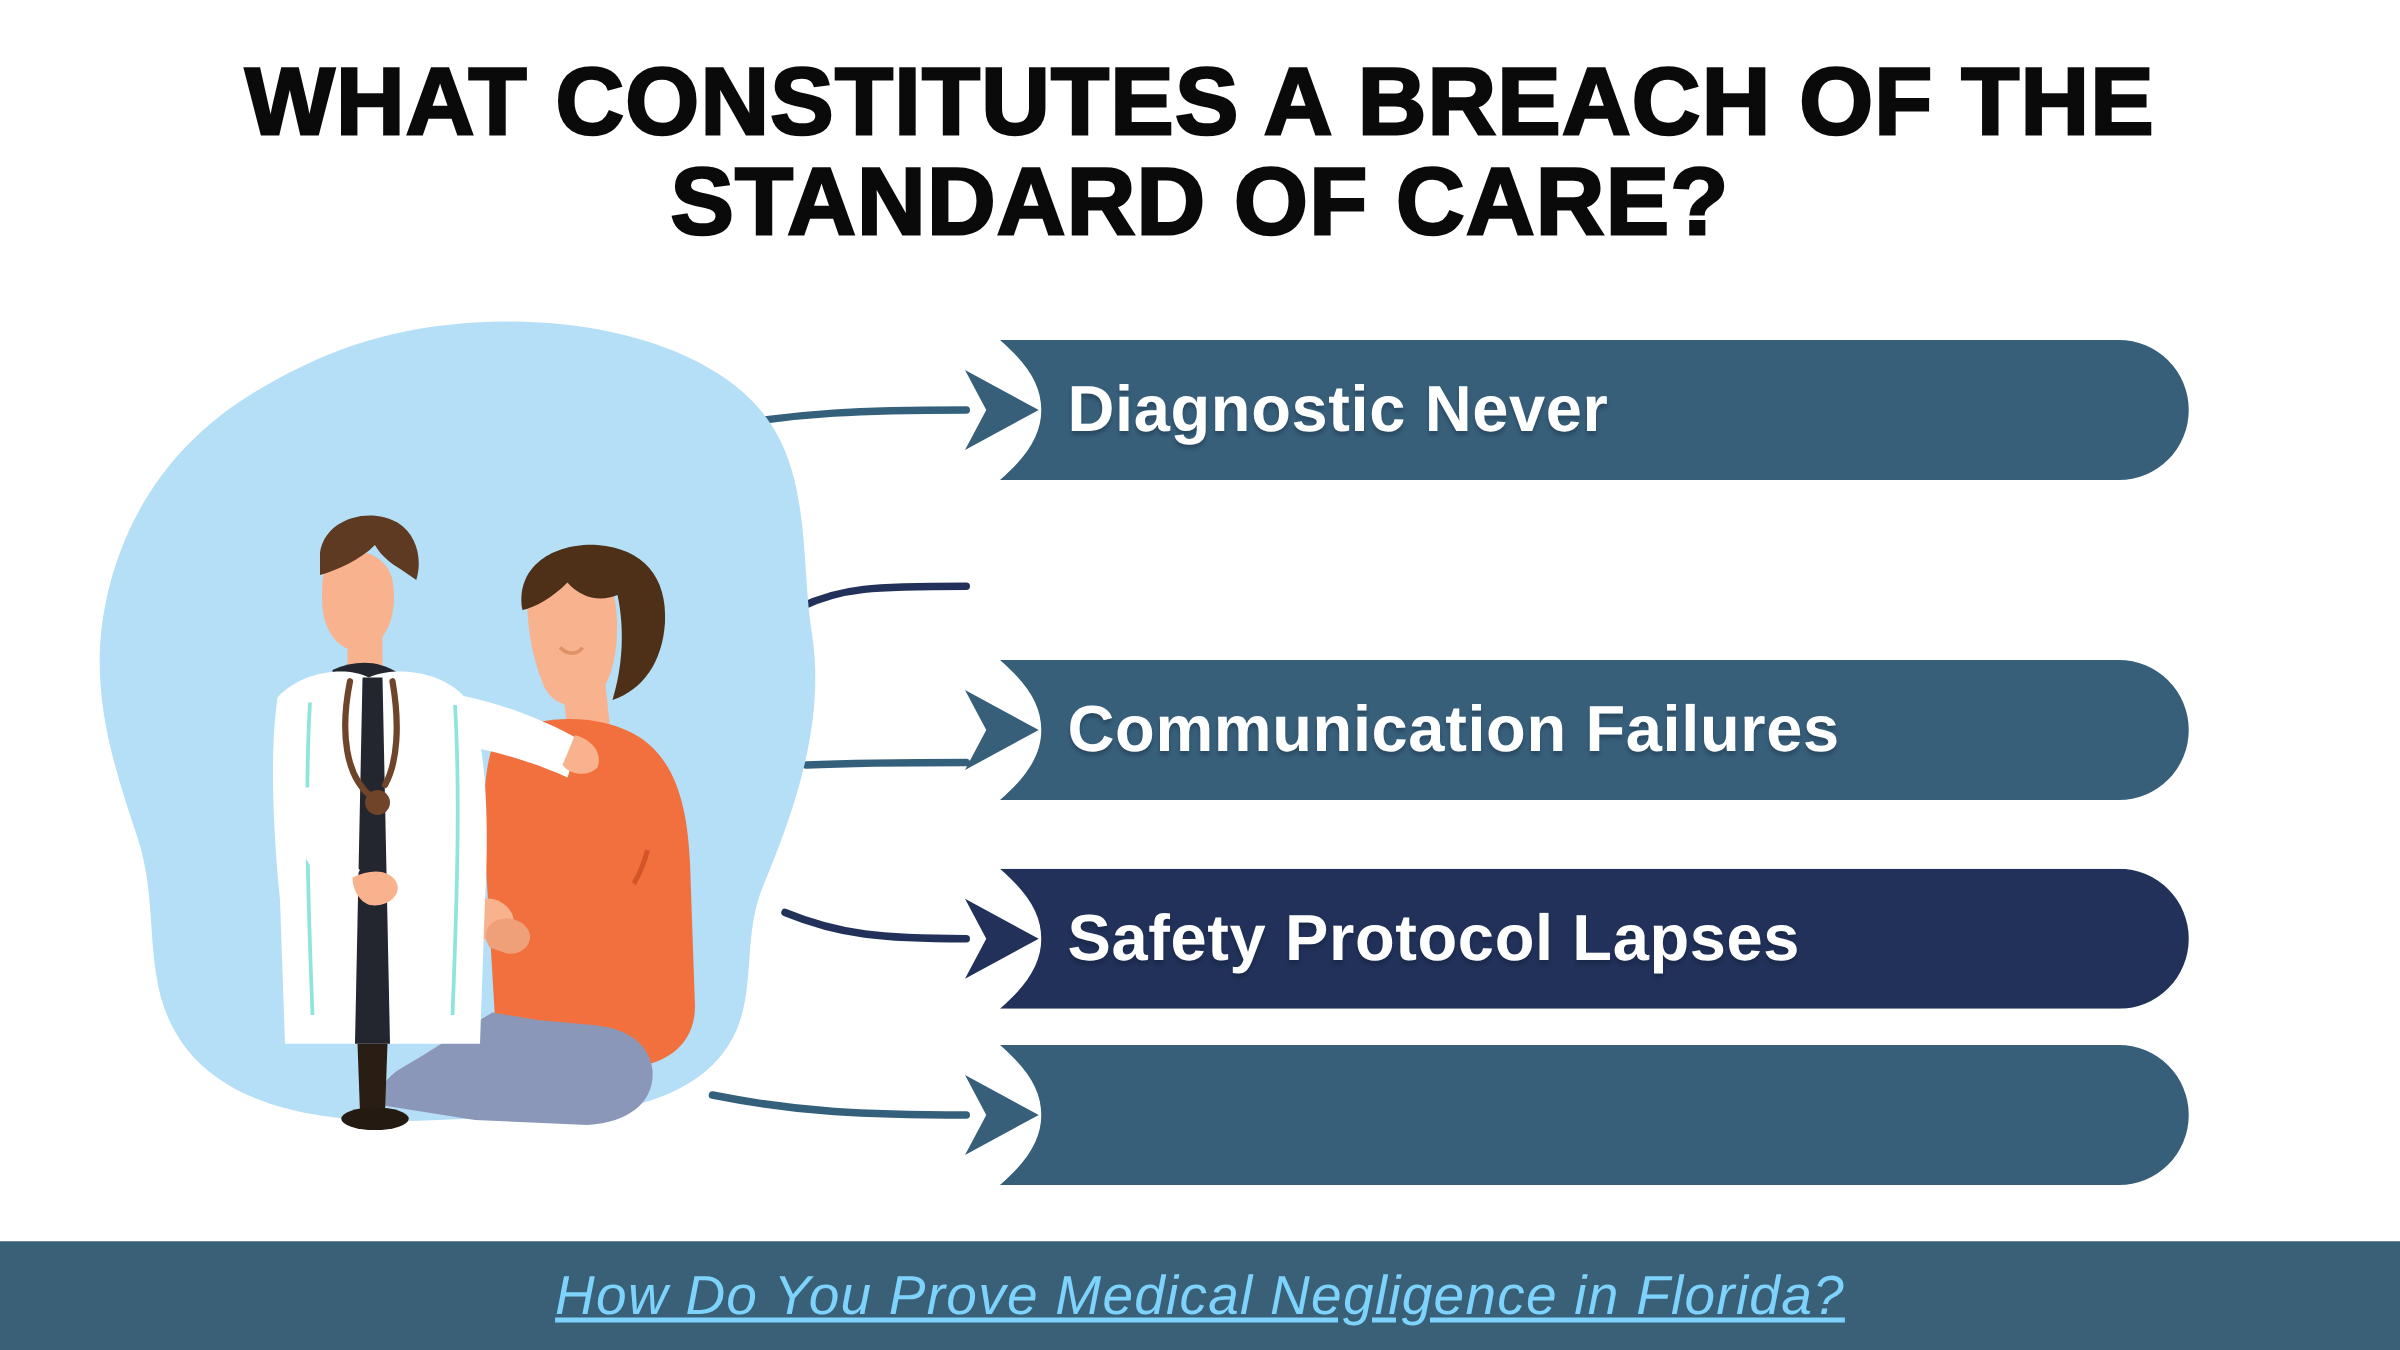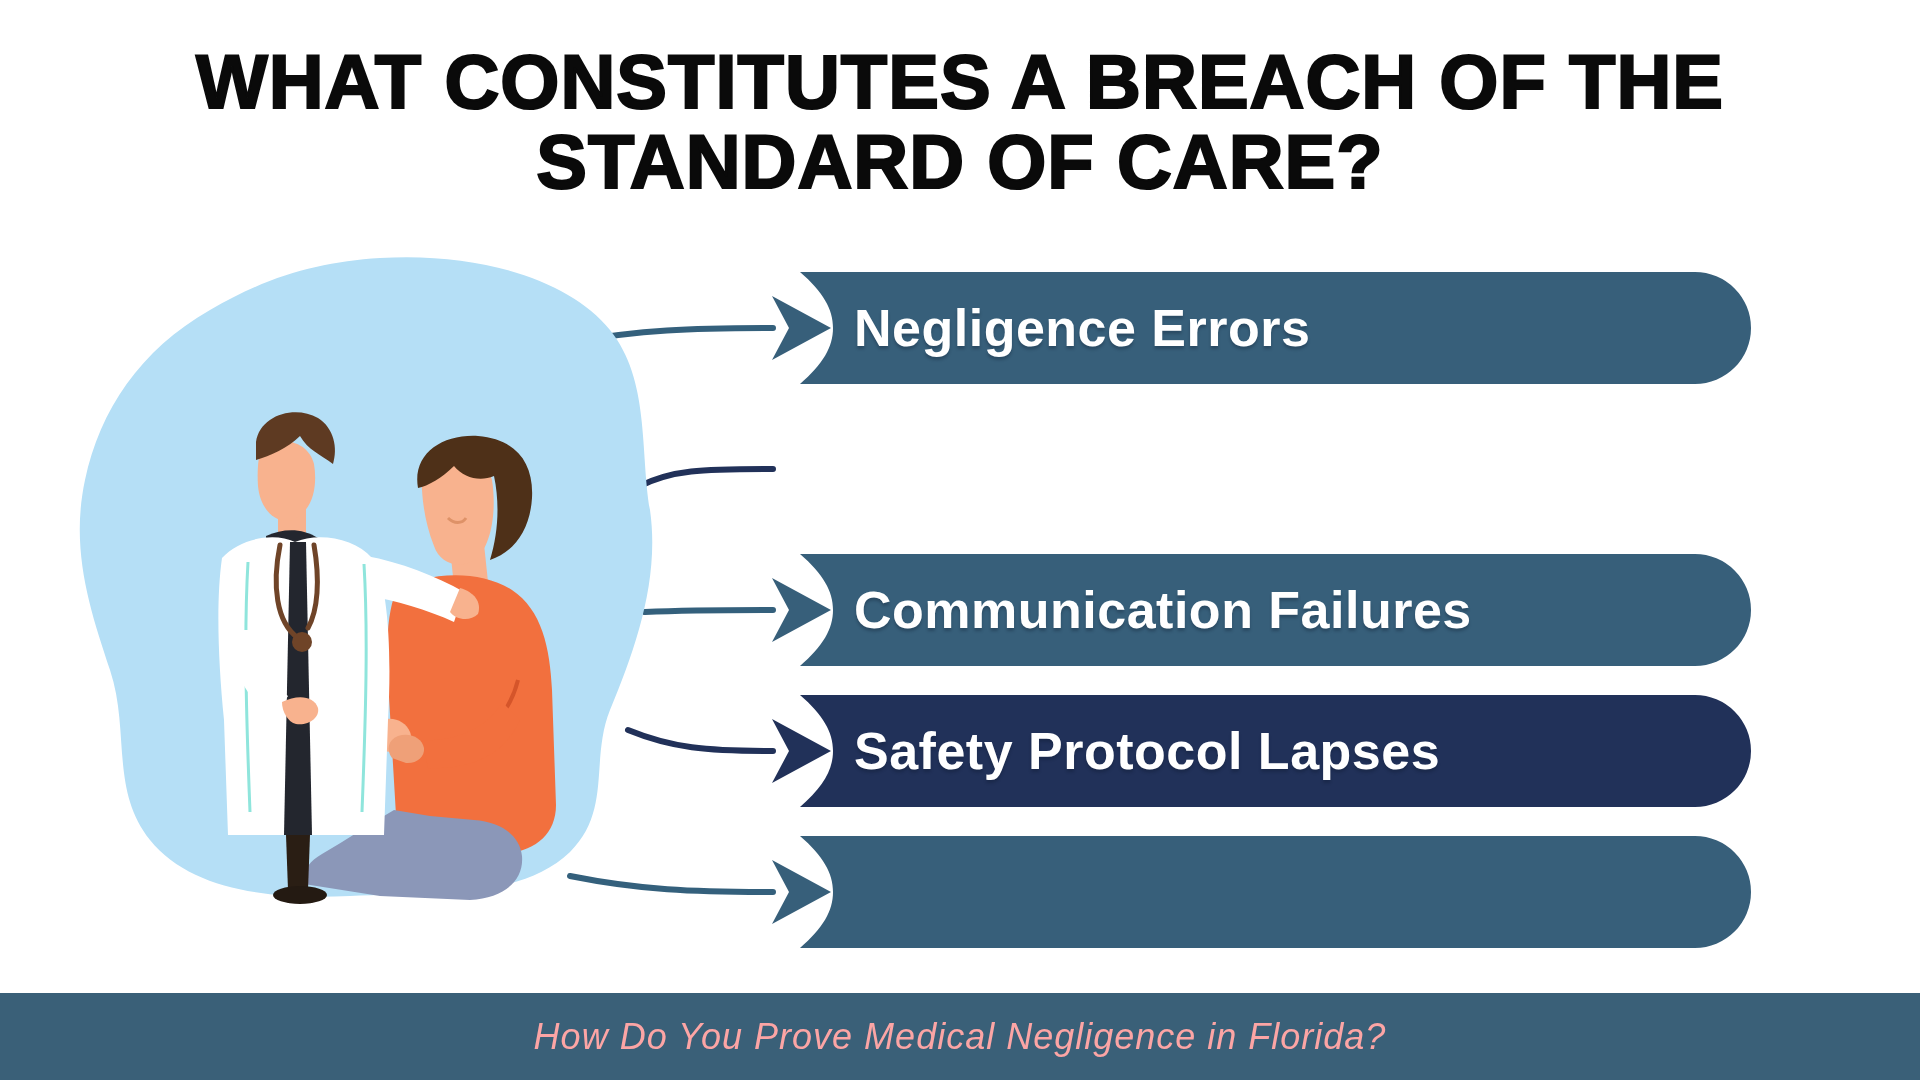--- a/index.html
+++ b/index.html
@@ -23,26 +23,26 @@
   .illustration{position:absolute;left:50px;top:250px;width:620px;height:660px;z-index:2;}
 
   
   .row{position:absolute;left:770px;width:983px;height:112px;z-index:3;}
   .row svg.shape{position:absolute;left:0;top:0;width:983px;height:112px;}
   .row.slate .fill{fill:#375f7a;}
   .row.navy  .fill{fill:#213159;}
   .row .label{position:absolute;left:84px;top:0;height:112px;display:flex;align-items:center;
               color:#ffffff;font-size:52px;font-weight:bold;letter-spacing:0.5px;
               text-shadow:0 3px 3px rgba(10,20,40,0.28);white-space:nowrap;}
-  .row1{top:272px;} .row2{top:413px;} .row3{top:554px;} .row4{top:695px;text-decoration:underline;} .row5{top:836px;}
+  .row1{top:272px;} .row2{top:413px;} .row3{top:528px;} .row4{top:695px;text-decoration:underline;} .row5{top:836px;}
 
   
   .footer{position:absolute;left:0;top:993px;width:1920px;height:87px;background:#3a6078;
           display:flex;align-items:center;justify-content:center;z-index:4;}
-  .footer span{color:#fca5a5;font-size:36px;font-style:italic;letter-spacing:1px;}
+  .footer span{color:#7dd3fc;font-size:44px;font-style:italic;letter-spacing:1px;text-decoration:underline;}
 </style>
 </head>
 <body>
 
 <div class="canvas">
 
   <h1 class="title">
     <span>WHAT CONSTITUTES A BREACH OF THE</span>
     <span>STANDARD OF CARE?</span>
   </h1>
@@ -116,21 +116,21 @@
           C 270 204 258 200 250 186 C 238 198 220 206 206 210 Z"></path>
       </g>
     </svg>
   </div>
 
   <div class="row row1 slate">
     <svg class="shape" viewBox="0 0 983 112">
       <path class="fill" d="M 30 0 H 925 A 56 56 0 0 1 925 112 H 30 C 53 92 63 75 63 56 C 63 37 53 20 30 0 Z"></path>
       <path class="fill" d="M 2 24 L 61 56 L 2 88 L 19 56 Z"></path>
     </svg>
-    <span class="label">Negligence Errors</span>
+    <span class="label">Diagnostic Never</span>
   </div>
 
 
   <div class="row row3 slate">
     <svg class="shape" viewBox="0 0 983 112">
       <path class="fill" d="M 30 0 H 925 A 56 56 0 0 1 925 112 H 30 C 53 92 63 75 63 56 C 63 37 53 20 30 0 Z"></path>
       <path class="fill" d="M 2 24 L 61 56 L 2 88 L 19 56 Z"></path>
     </svg>
     <span class="label">Communication Failures</span>
   </div>

